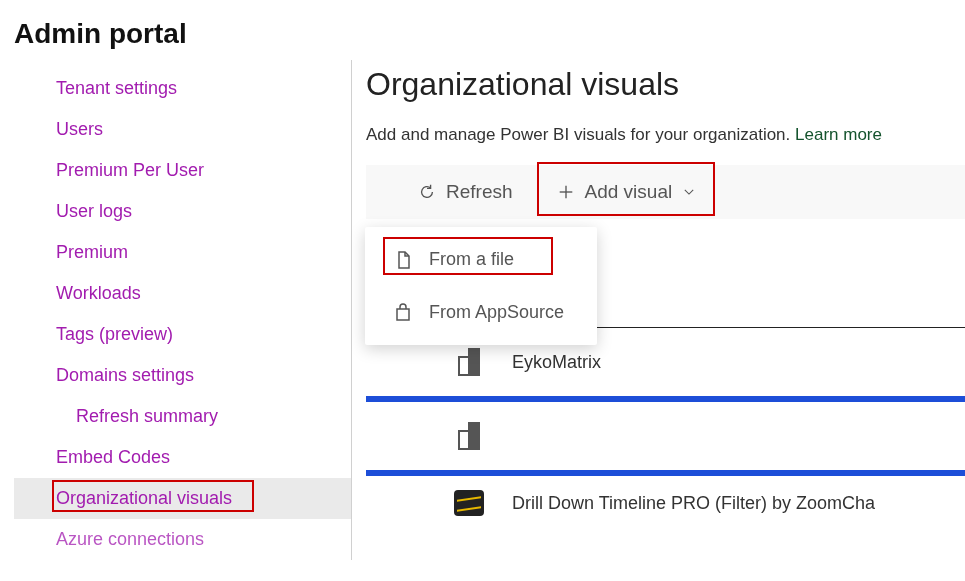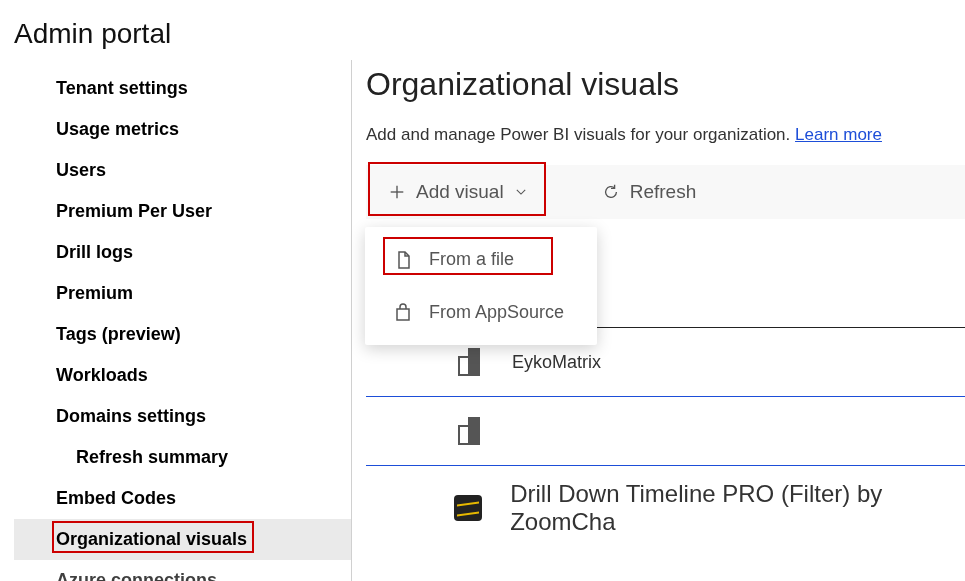--- a/index.html
+++ b/index.html
@@ -10,39 +10,38 @@
       width: 965px;
       height: 581px;
       overflow: hidden;
       position: relative;
     }
     .header {
       padding: 18px 14px 10px 14px;
     }
     .header-title {
       font-size: 28px;
-      font-weight: 400;
+      font-weight: 700;
       color: #111;
     }
     .layout {
       display: flex;
       align-items: stretch;
       padding-left: 14px;
     }
     .sidebar {
       width: 338px;
       border-right: 1px solid #d0d0d0;
       padding-top: 8px;
     }
     .nav-item {
       font-size: 18px;
-      color: #000000;
+      color: #a21caf;
       padding: 10px 0 10px 42px;
       cursor: pointer;
-      font-weight: bold;
     }
     .nav-item.indent {
       padding-left: 62px;
     }
     .nav-item.selected {
       background: #eaeaea;
       position: relative;
     }
     .highlight-box {
       border: 2px solid #cc0000;
@@ -58,22 +57,21 @@
       font-weight: 400;
       color: #222;
       padding-left: 0;
     }
     .page-desc {
       font-size: 17px;
       color: #333;
       margin-top: 22px;
     }
     .learn-more {
-      color: #1d4ed8;
-      text-decoration: underline;
+      color: #14532d;
       cursor: pointer;
     }
     .toolbar {
       display: flex;
       align-items: center;
       background: #f8f8f8;
       height: 54px;
       margin-top: 20px;
       position: relative;
     }
@@ -127,21 +125,21 @@
     .dd-icon svg { width: 100%; height: 100%; stroke: currentColor; fill: none; stroke-width: 1.5; }
     .visuals-list {
       margin-top: 108px;
       border-top: 1px solid #222;
     }
     .visual-row {
       display: flex;
       align-items: center;
       gap: 28px;
       padding: 20px 0 20px 88px;
-      border-bottom: 1px solid #1d4ed8;
+      border-bottom: 6px solid #1d4ed8;
       font-size: 18px;
       color: #333;
     }
     .visual-icon {
       width: 30px;
       height: 28px;
       display: inline-flex;
       align-items: flex-end;
       justify-content: center;
     }
@@ -150,21 +148,21 @@
       border: 2px solid #555;
       width: 12px;
     }
     .bar1 { height: 20px; margin-right: -2px; background:#fff; }
     .bar2 { height: 28px; background: #555; }
     .bottom-row {
       display: flex;
       align-items: center;
       gap: 28px;
       padding: 14px 0 0 88px;
-      font-size: 24px;
+      font-size: 18px;
       color: #333;
     }
     .drill-icon {
       width: 30px;
       height: 26px;
       background: #222;
       border-radius: 4px;
       position: relative;
       overflow: hidden;
     }
@@ -181,68 +179,67 @@
 </head>
 <body>
 
 <div class="header">
   <div class="header-title">Admin portal</div>
 </div>
 
 <div class="layout">
   <nav class="sidebar">
     <div class="nav-item">Tenant settings</div>
-    <div class="nav-item">Usage metrics</div>
     <div class="nav-item">Users</div>
     <div class="nav-item">Premium Per User</div>
-    <div class="nav-item">Drill logs</div>
+    <div class="nav-item">User logs</div>
     <div class="nav-item">Premium</div>
+    <div class="nav-item">Workloads</div>
     <div class="nav-item">Tags (preview)</div>
-    <div class="nav-item">Workloads</div>
     <div class="nav-item">Domains settings</div>
     <div class="nav-item indent">Refresh summary</div>
     <div class="nav-item">Embed Codes</div>
     <div class="nav-item selected">
       <span>Organizational visuals</span>
       <span class="highlight-box" style="left:38px;top:2px;width:202px;height:32px;"></span>
     </div>
     <div class="nav-item" style="opacity:.75">Azure connections</div>
   </nav>
 
   <main class="main">
     <h1 class="page-title">Organizational visuals</h1>
     <p class="page-desc">
       <span>Add and manage Power BI visuals for your organization.  </span><a class="learn-more">Learn more</a>
     </p>
 
     <div class="toolbar">
+      <div class="tb-btn" style="margin-left:30px;">
+        <span class="tb-icon">
+          <svg viewBox="0 0 20 20">
+              <path d="M16 10a6 6 0 1 1-2-4.5"></path>
+              <polyline points="14,2 14,6 10,6"></polyline>
+            </svg>
+        </span>
+        <span>Refresh</span>
+      </div>
       <div class="tb-btn" style="position:relative;">
         <span class="tb-icon">
           <svg viewBox="0 0 20 20">
               <line x1="10" y1="3" x2="10" y2="17"></line>
               <line x1="3" y1="10" x2="17" y2="10"></line>
             </svg>
         </span>
         <span>Add visual</span>
         <span class="tb-icon" style="width:14px;height:14px">
           <svg viewBox="0 0 20 20">
               <polyline points="4,7 10,13 16,7"></polyline>
             </svg>
         </span>
         <span class="highlight-box" style="left:2px;top:-3px;width:178px;height:54px;"></span>
       </div>
-      <div class="tb-btn" style="margin-left:30px;">
-        <span class="tb-icon">
-          <svg viewBox="0 0 20 20">
-              <path d="M16 10a6 6 0 1 1-2-4.5"></path>
-              <polyline points="14,2 14,6 10,6"></polyline>
-            </svg>
-        </span>
-        <span>Refresh</span>
-      </div>
 
       <div class="dropdown">
         <div class="dd-item" style="position:relative;">
           <span class="dd-icon">
             <svg viewBox="0 0 20 20">
                 <path d="M6 2h6l4 4v12H6z"></path>
                 <polyline points="12,2 12,6 16,6"></polyline>
               </svg>
           </span>
           <span>From a file</span>

